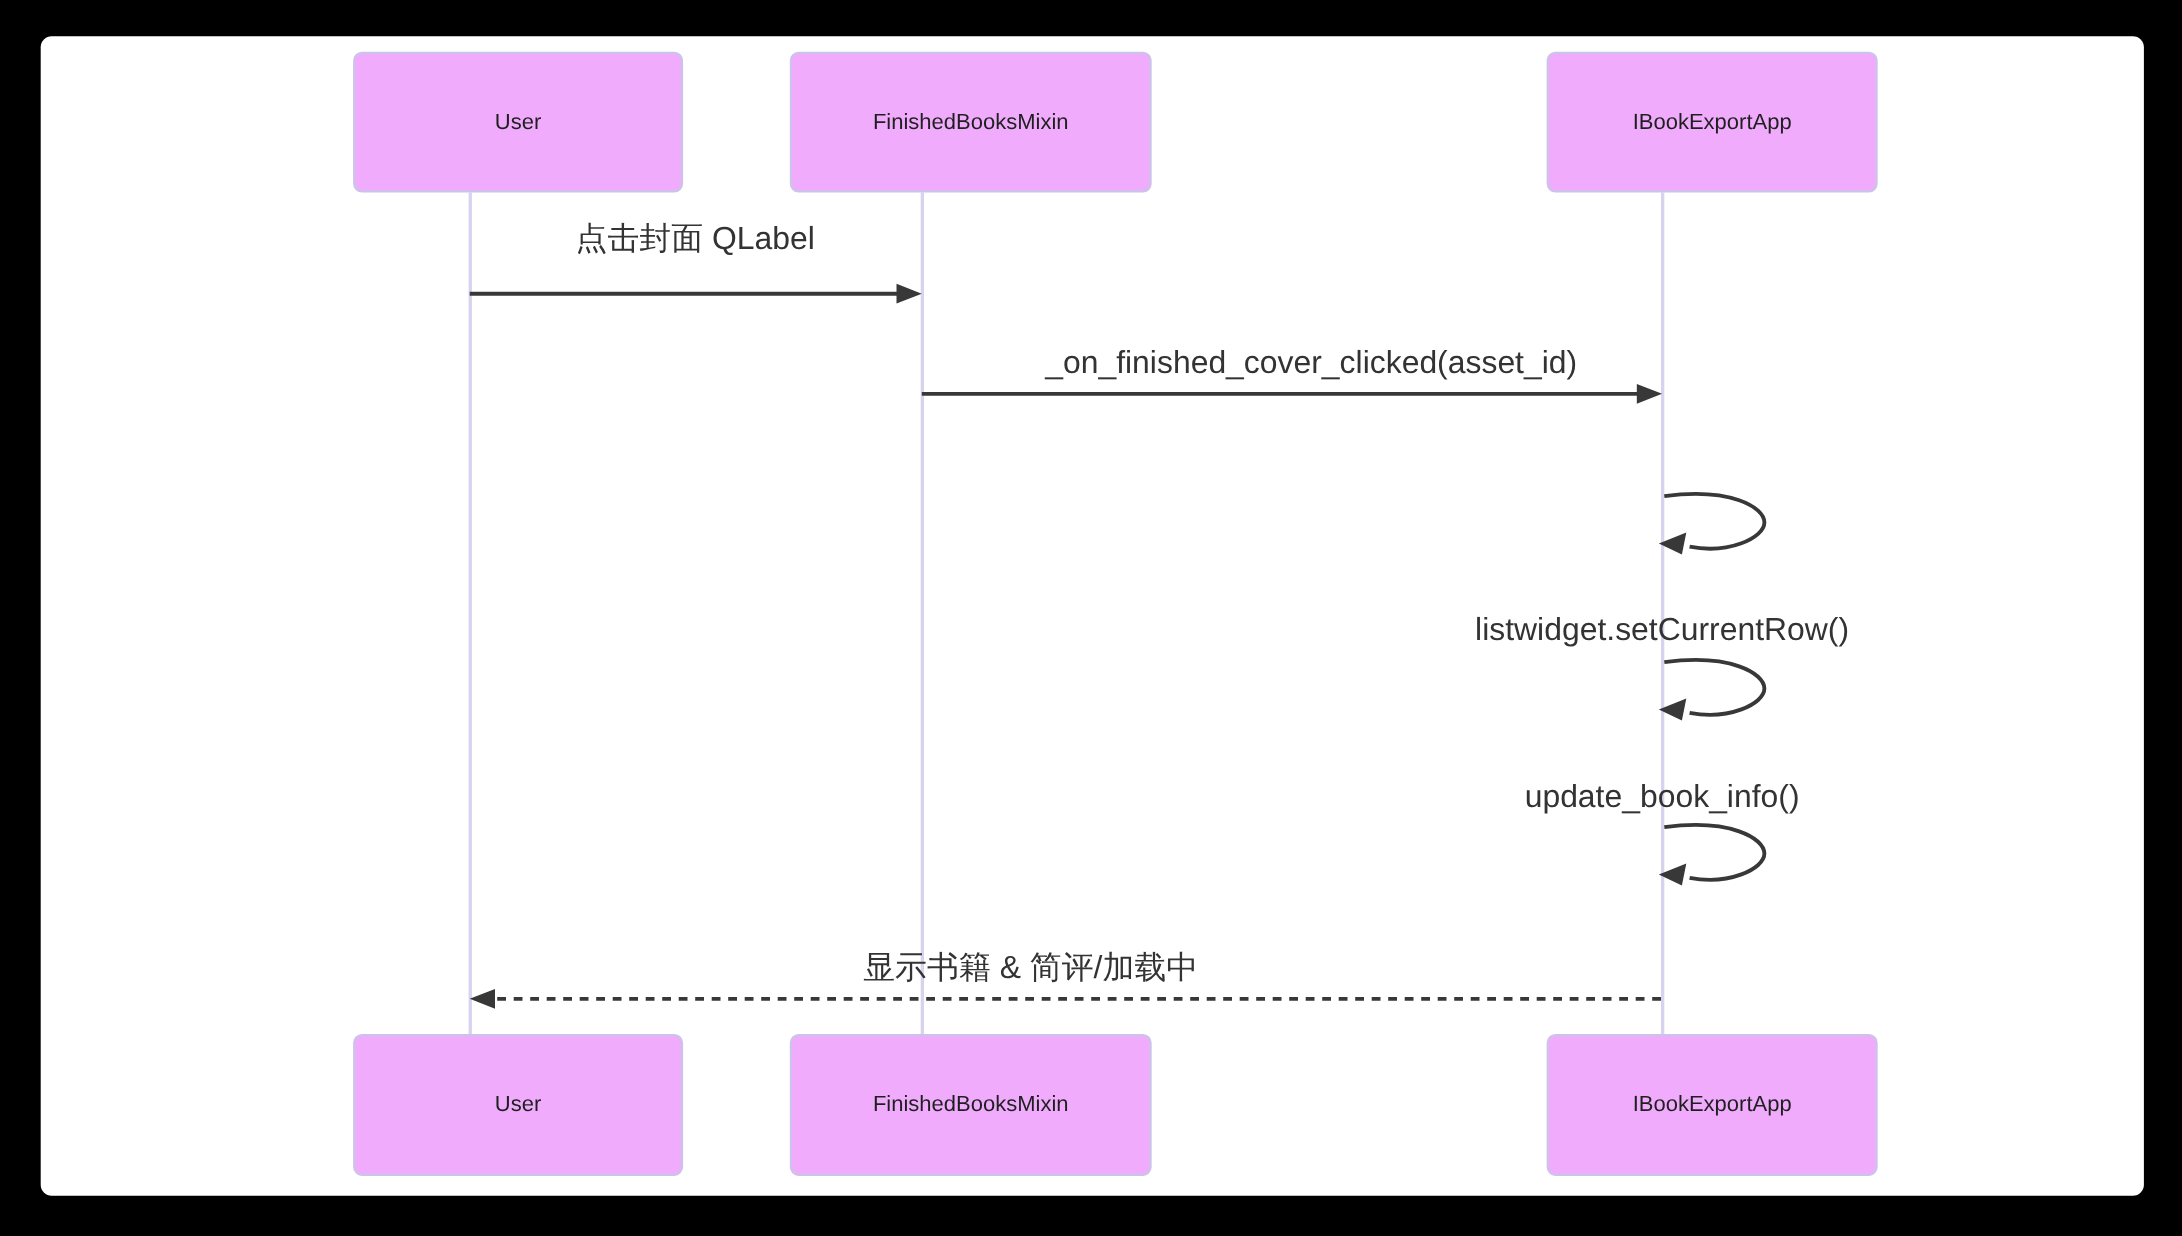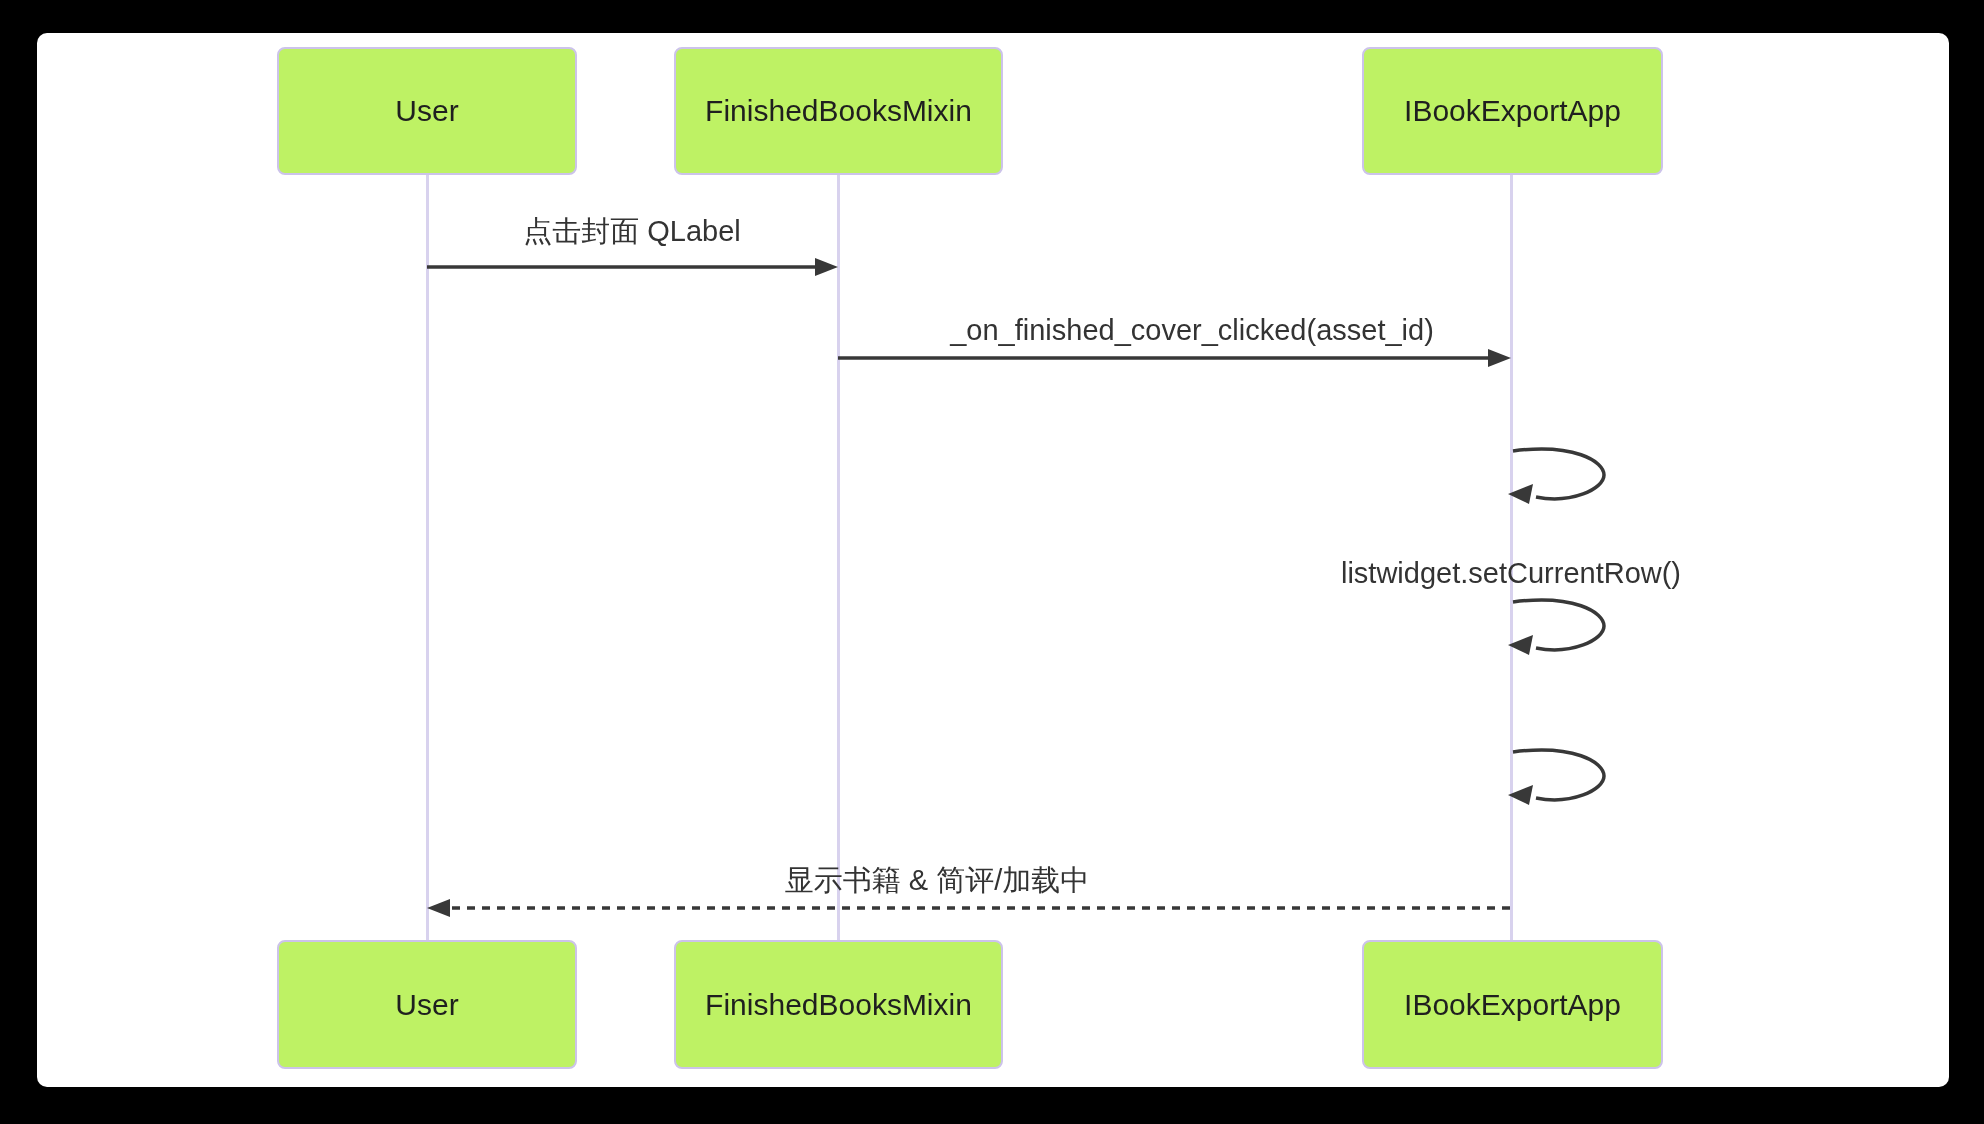--- a/index.html
+++ b/index.html
@@ -29,29 +29,30 @@
   .lifeline {
     position: absolute;
     top: 142px;
     height: 765px;
     width: 3px;
     background: #d8d2ee;
   }
   .actor-box {
     position: absolute;
     height: 128px;
-    background: #bef264;
+    background: #f0abfc;
     border: 2px solid #ccc3ea;
     border-radius: 8px;
     box-sizing: border-box;
     display: flex;
     align-items: center;
     justify-content: center;
-    font-size: 30px;
+    font-size: 20px;
     color: #1f1f1f;
+    margin-left: 44px;
   }
   .actor-box.top { top: 14px; }
   .actor-box.bottom { top: 907px; height: 129px; }
   .msg-label {
     position: absolute;
     transform: translateX(-50%);
     white-space: nowrap;
     font-size: 29px;
     line-height: 36px;
     color: #333333;
@@ -105,23 +106,24 @@
         <path d="M 1476,719 C 1536,711 1567,729 1567,743 C 1567,757 1534,772 1499,765"></path>
         <polygon points="1471,762 1496,752 1492,772"></polygon>
       </g>
 
       <g>
         <line x1="1473" y1="875" x2="410" y2="875" stroke-dasharray="8 7"></line>
         <polygon points="390,875 413,866 413,884"></polygon>
       </g>
     </svg>
 
-    <div class="msg-label" style="left:595px; top:180px">点击封面 QLabel</div>
+    <div class="msg-label" style="left:595px; top:166px">点击封面 QLabel</div>
     <div class="msg-label" style="left:1155px; top:279px">_on_finished_cover_clicked(asset_id)</div>
     <div class="msg-label" style="left:1474px; top:522px">listwidget.setCurrentRow()</div>
+    <div class="msg-label" style="left:1474px; top:674px">update_book_info()</div>
     <div class="msg-label" style="left:900px; top:829px">显示书籍 &amp; 简评/加载中</div>
 
     <div class="actor-box top" style="left:240px; width:300px">
       <span>User</span>
     </div>
     <div class="actor-box top" style="left:637px; width:329px">
       <span>FinishedBooksMixin</span>
     </div>
     <div class="actor-box top" style="left:1325px; width:301px">
       <span>IBookExportApp</span>

